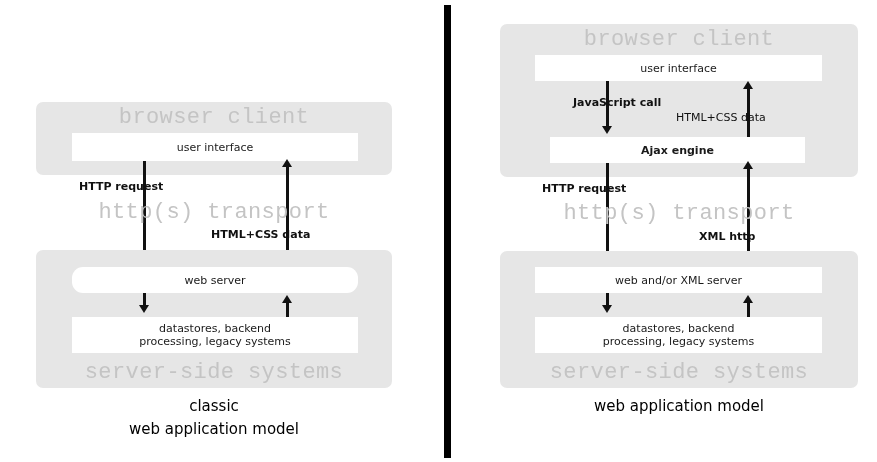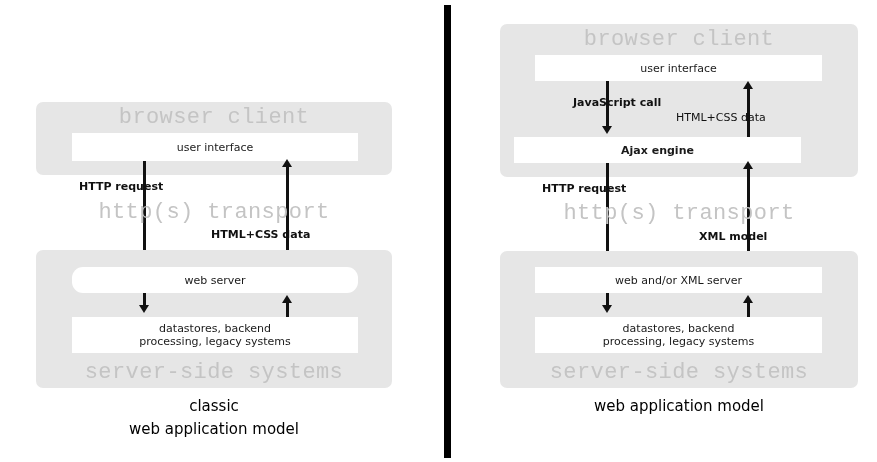--- a/index.html
+++ b/index.html
@@ -153,29 +153,29 @@
   <div class="box" style="left:535px; top:55px; width:287px; height:26px;">user interface</div>
 
   <div class="shaft" style="left:606px; top:81px; height:48px;"></div>
   <div class="head down" style="left:602px; top:126px;"></div>
   <div class="flow-label bold" style="left:530px; top:96px;margin-left:43px;">JavaScript call</div>
 
   <div class="shaft" style="left:747px; top:87px; height:50px;"></div>
   <div class="head up" style="left:743px; top:81px;"></div>
   <div class="flow-label" style="left:676px; top:111px;">HTML+CSS data</div>
 
-  <div class="box bold" style="left:514px; top:137px; width:287px; height:26px;">Ajax engine</div>
+  <div class="box bold" style="left:550px; top:137px; width:255px; height:26px;">Ajax engine</div>
 
   <div class="shaft" style="left:606px; top:163px; height:110px;"></div>
   <div class="head down" style="left:602px; top:268px;"></div>
   <div class="flow-label bold" style="left:542px; top:182px;">HTTP request</div>
 
   <div class="shaft" style="left:747px; top:167px; height:106px;"></div>
   <div class="head up" style="left:743px; top:161px;"></div>
-  <div class="flow-label bold" style="left:699px; top:230px;">XML model</div>
+  <div class="flow-label bold" style="left:699px; top:230px;">XML http</div>
 
   <div class="panel-label" style="left:500px; top:201px; width:358px;">http(s) transport</div>
 
   <div class="panel" style="left:500px; top:251px; width:358px; height:137px;"></div>
   <div class="panel-label" style="left:500px; top:360px; width:358px;">server-side systems</div>
 
   <div class="box" style="left:535px; top:267px; width:287px; height:26px;">web and/or XML server</div>
 
   <div class="shaft" style="left:606px; top:293px; height:14px;"></div>
   <div class="head down" style="left:602px; top:305px;"></div>

